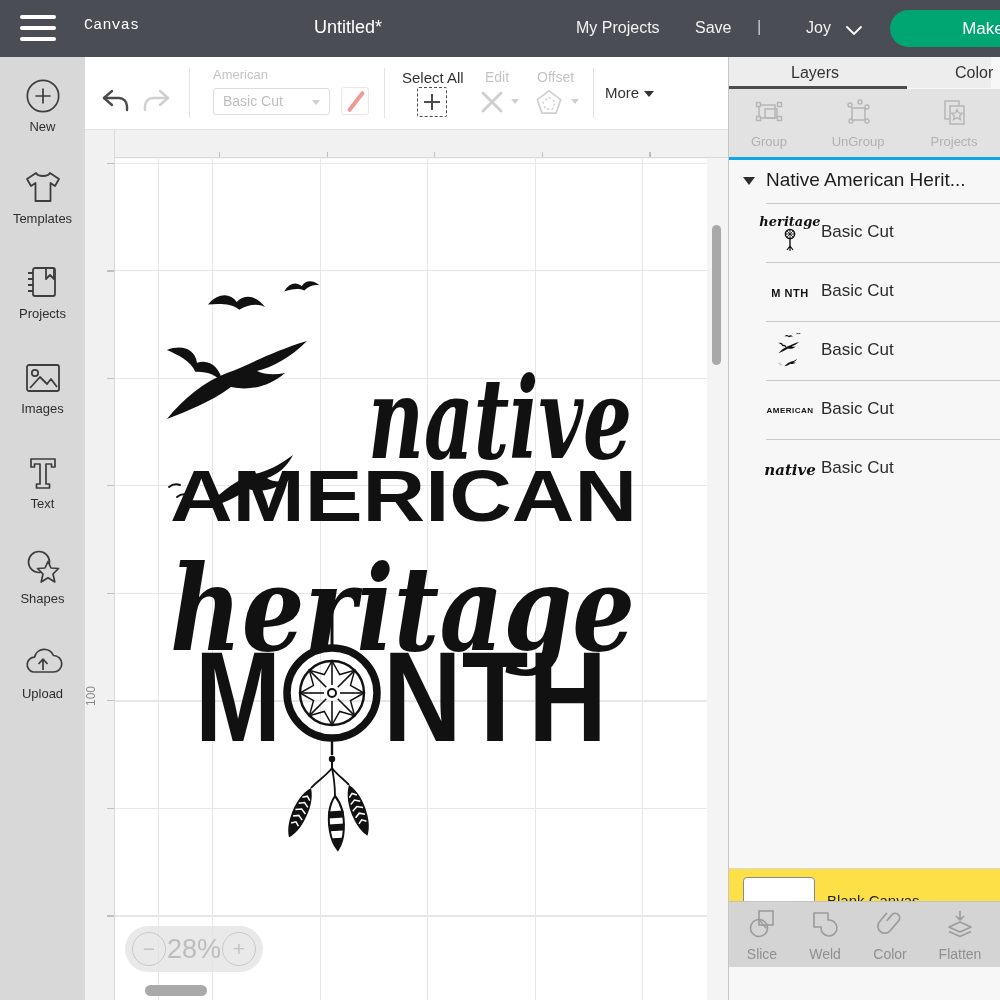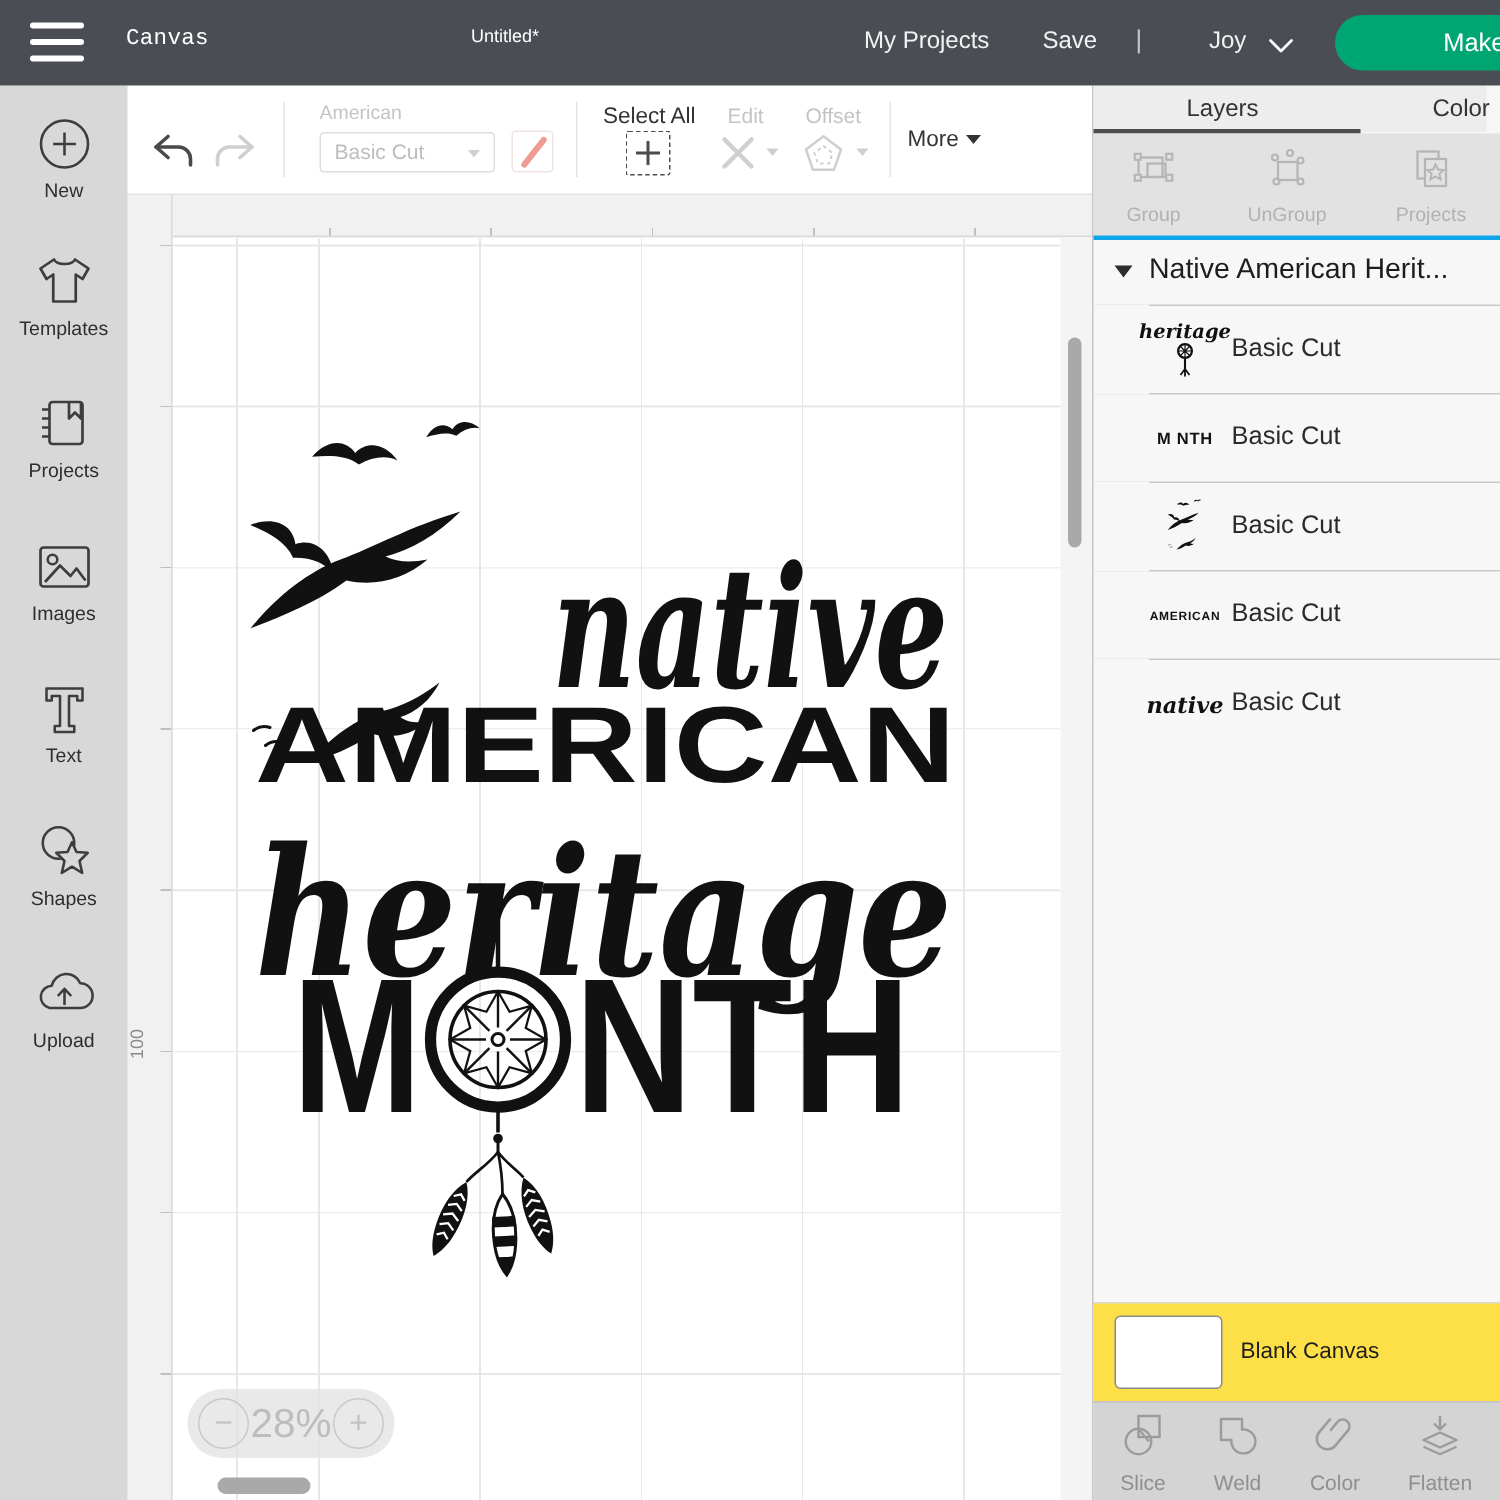--- a/index.html
+++ b/index.html
@@ -6,21 +6,21 @@
   html,body { width:1000px; height:1000px; overflow:hidden; background:#fff;
               font-family:"Liberation Sans", sans-serif; }
   #app { position:relative; width:1000px; height:1000px; }
   .abs { position:absolute; }
 
   
   .topbar { left:0; top:0; width:1000px; height:57px; background:#4a4e54; color:#fff; z-index:30; }
   .hamburger { left:20px; top:15px; width:36px; height:26px; cursor:pointer; }
   .hamburger span { display:block; width:36px; height:4px; background:#fff; border-radius:2px; margin-bottom:7px; }
   .tb-canvas { left:84px; top:17px; font-size:15px; letter-spacing:.2px;font-family:Liberation Mono, monospace; }
-  .tb-title { left:314px; top:17px; font-size:12px; }
+  .tb-title { left:314px; top:17px; font-size:18px; }
   .tb-link { top:19px; font-size:16px; color:#f2f2f2; }
   .tb-sep { left:757px; top:17px; font-size:17px; color:#c6c9cc; }
   .make-btn { left:890px; top:10px; width:200px; height:37px; border-radius:19px;
               color:#fff; font-size:17px; text-align:center; line-height:37px; }
   .chev-down { left:846px; top:26px; width:16px; height:9px; }
 
   
   .sidebar { left:0; top:57px; width:85px; height:943px; background:#d8d8d8; z-index:20; }
   .side-item { position:absolute; left:0; width:85px; text-align:center; color:#2e2e2e; cursor:pointer; }
   .side-item svg { display:block; margin:0 auto; }
@@ -84,21 +84,21 @@
   .lrow { position:absolute; left:0; width:272px; height:59px; border-top:1px solid #c9c9c9; cursor:pointer; }
   .lrow .sep-mask { position:absolute; left:0; top:-1px; width:37px; height:1px; background:#f7f7f7; }
   .thumb { position:absolute; left:38px; top:0; width:46px; height:59px; display:flex; flex-direction:column;
            align-items:center; justify-content:center; color:#111; }
   .lrow .llabel { position:absolute; left:92px; top:18px; font-size:17px; color:#2b2b2b; }
   .t-script { font-family:"DejaVu Serif", serif; font-style:italic; font-weight:700; }
   .t-caps { font-weight:700; letter-spacing:.5px; }
   .blank-row { position:absolute; left:0; top:811px; width:272px; height:66px; border-top:1px solid #d9d9d9; background:#fde047; }
   .blank-swatch { position:absolute; left:14px; top:8px; width:72px; height:49px; background:#fff; border:1px solid #8a8a8a; border-radius:4px; cursor:pointer; }
   .blank-label { position:absolute; left:98px; top:23px; font-size:15px; color:#1f1f1f; }
-  .botbar { position:absolute; left:0; top:877px; width:272px; height:66px; background:#d4d4d4; border-top:1px solid #c2c2c2; }
+  .botbar { position:absolute; left:0; top:844px; width:272px; height:66px; background:#d4d4d4; border-top:1px solid #c2c2c2; }
   .botact { position:absolute; top:6px; width:66px; text-align:center; color:#8f8f8f; }
   .botact .blabel { font-size:14px; margin-top:2px; }
 </style>
 </head>
 <body>
 
 <div id="app">
 
   <div class="abs topbar">
     <div class="abs hamburger">

